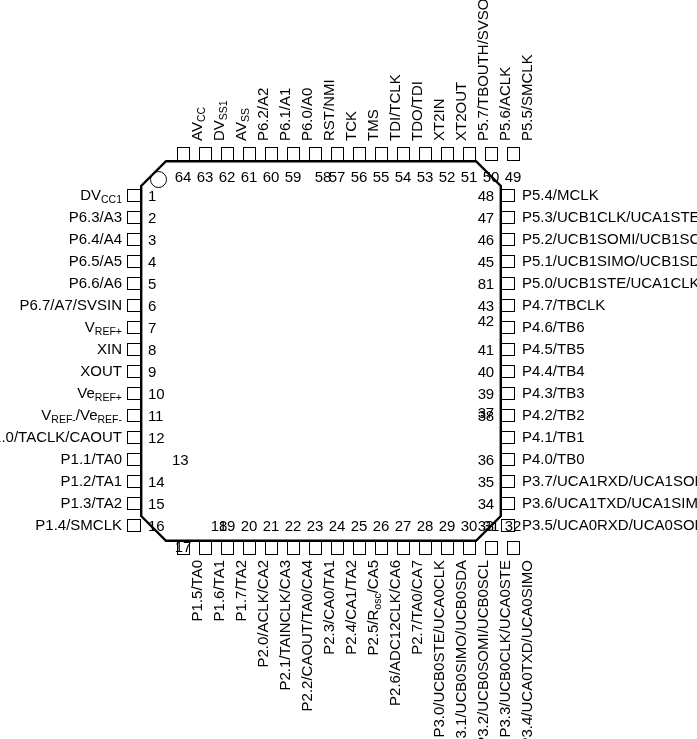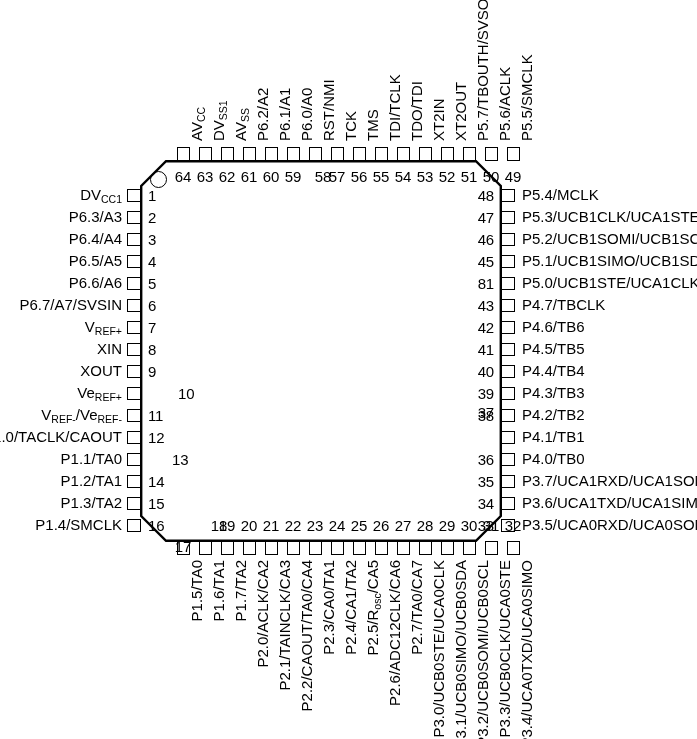--- a/index.html
+++ b/index.html
@@ -127,21 +127,21 @@
       <div class="pin-tab horizontal" style="left: 127px; top: 320.5px;"></div>
       <div class="pin-num left-side" style="left: 148px; top: 319.5px;">7</div>
       <div class="pin-label left-label" title="VREF+" style="right: 575px; top: 319px;">V<sub>REF+</sub></div>
       <div class="pin-tab horizontal" style="left: 127px; top: 342.5px;"></div>
       <div class="pin-num left-side" style="left: 148px; top: 341.5px;">8</div>
       <div class="pin-label left-label" title="XIN" style="right: 575px; top: 341px;">XIN</div>
       <div class="pin-tab horizontal" style="left: 127px; top: 364.5px;"></div>
       <div class="pin-num left-side" style="left: 148px; top: 363.5px;">9</div>
       <div class="pin-label left-label" title="XOUT" style="right: 575px; top: 363px;">XOUT</div>
       <div class="pin-tab horizontal" style="left: 127px; top: 386.5px;"></div>
-      <div class="pin-num left-side" style="left: 148px; top: 385.5px; margin-left: 30px;">10</div>
+      <div class="pin-num left-side" style="left: 148px; top: 385.5px;">10</div>
       <div class="pin-label left-label" title="VeREF+" style="right: 575px; top: 385px;">Ve<sub>REF+</sub></div>
       <div class="pin-tab horizontal" style="left: 127px; top: 408.5px;"></div>
       <div class="pin-num left-side" style="left: 148px; top: 407.5px;">11</div>
       <div class="pin-label left-label" title="VREF-/VeREF-" style="right: 575px; top: 407px;">V<sub>REF-</sub>/Ve<sub>REF-</sub></div>
       <div class="pin-tab horizontal" style="left: 127px; top: 430.5px;"></div>
       <div class="pin-num left-side" style="left: 148px; top: 429.5px;">12</div>
       <div class="pin-label left-label" title="P1.0/TACLK/CAOUT" style="right: 575px; top: 429px;">P1.0/TACLK/CAOUT</div>
       <div class="pin-tab horizontal" style="left: 127px; top: 452.5px;"></div>
       <div class="pin-num left-side" style="left: 156px; top: 451.5px; margin-left: 16px;">13</div>
       <div class="pin-label left-label" title="P1.1/TA0" style="right: 575px; top: 451px;">P1.1/TA0</div>
@@ -166,21 +166,21 @@
       <div class="pin-tab horizontal" style="left: 501px; top: 254.5px;"></div>
       <div class="pin-num right-side" style="right: 203px; top: 253.5px;">45</div>
       <div class="pin-label right-label" title="P5.1/UCB1SIMO/UCB1SDA" style="left: 522px; top: 253px;">P5.1/UCB1SIMO/UCB1SDA</div>
       <div class="pin-tab horizontal" style="left: 501px; top: 276.5px;"></div>
       <div class="pin-num right-side" style="right: 203px; top: 275.5px;">81</div>
       <div class="pin-label right-label" title="P5.0/UCB1STE/UCA1CLK" style="left: 522px; top: 275px;">P5.0/UCB1STE/UCA1CLK</div>
       <div class="pin-tab horizontal" style="left: 501px; top: 298.5px;"></div>
       <div class="pin-num right-side" style="right: 203px; top: 297.5px;">43</div>
       <div class="pin-label right-label" title="P4.7/TBCLK" style="left: 522px; top: 297px;">P4.7/TBCLK</div>
       <div class="pin-tab horizontal" style="left: 501px; top: 320.5px;"></div>
-      <div class="pin-num right-side" style="right: 203px; top: 320px;">42</div>
+      <div class="pin-num right-side" style="right: 203px; top: 313px;">42</div>
       <div class="pin-label right-label" title="P4.6/TB6" style="left: 522px; top: 319px;">P4.6/TB6</div>
       <div class="pin-tab horizontal" style="left: 501px; top: 342.5px;"></div>
       <div class="pin-num right-side" style="right: 203px; top: 341.5px;">41</div>
       <div class="pin-label right-label" title="P4.5/TB5" style="left: 522px; top: 341px;">P4.5/TB5</div>
       <div class="pin-tab horizontal" style="left: 501px; top: 364.5px;"></div>
       <div class="pin-num right-side" style="right: 203px; top: 363.5px;">40</div>
       <div class="pin-label right-label" title="P4.4/TB4" style="left: 522px; top: 363px;">P4.4/TB4</div>
       <div class="pin-tab horizontal" style="left: 501px; top: 386.5px;"></div>
       <div class="pin-num right-side" style="right: 203px; top: 385.5px;">39</div>
       <div class="pin-label right-label" title="P4.3/TB3" style="left: 522px; top: 385px;">P4.3/TB3</div>

